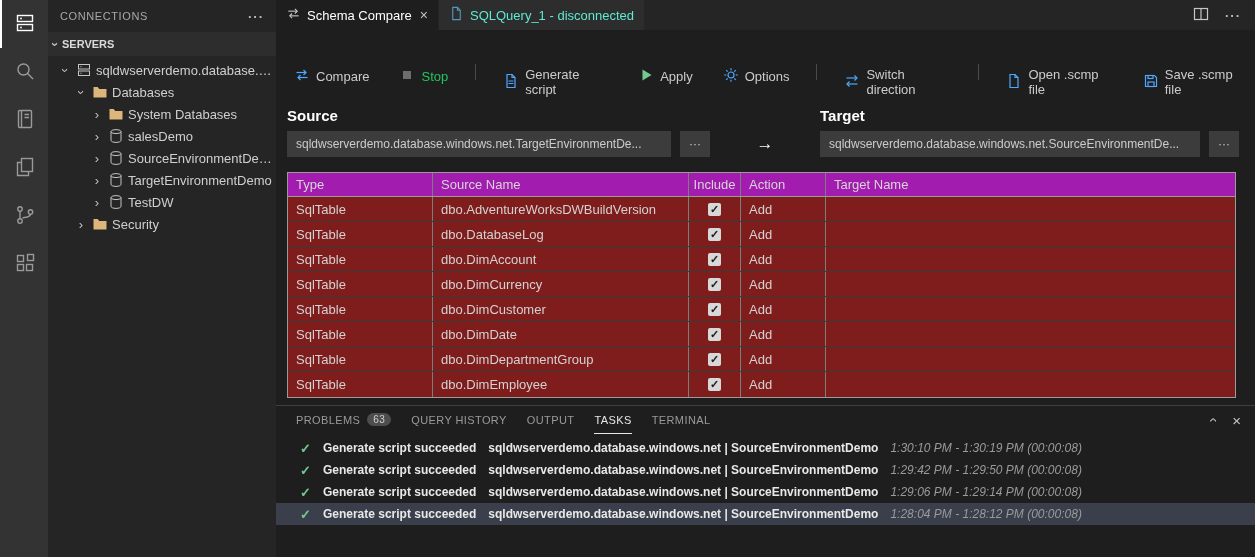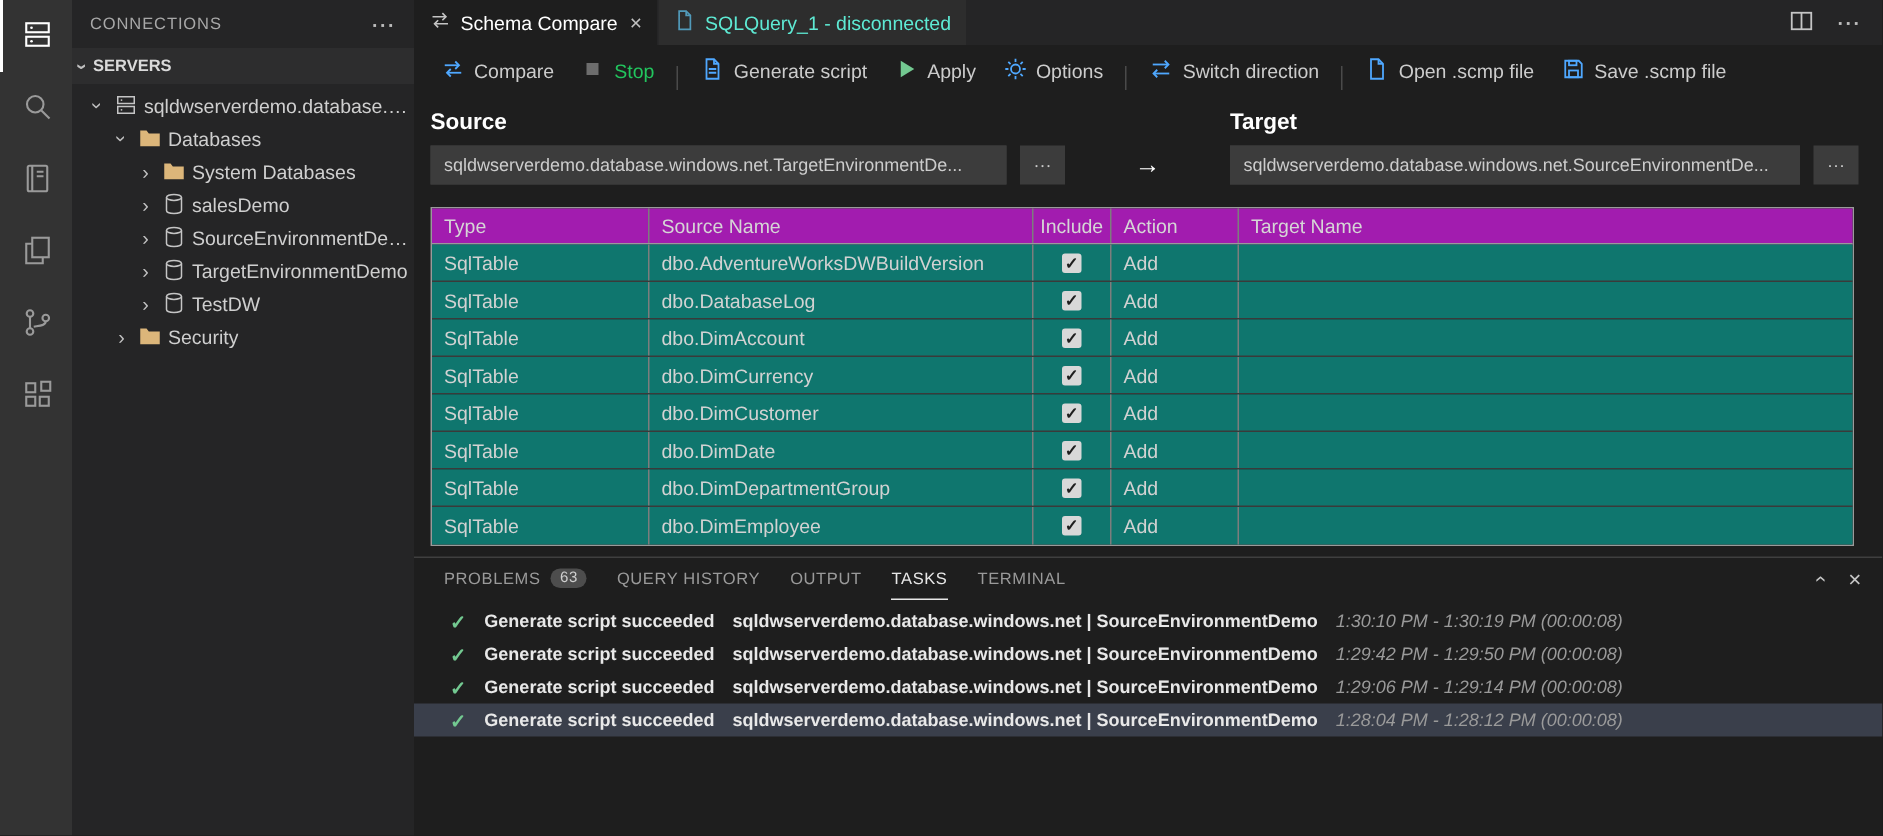--- a/index.html
+++ b/index.html
@@ -34,21 +34,21 @@
   .main { flex:1; min-width:0; display:flex; flex-direction:column; background:#1e1e1e; }
 
   .tab-bar { height:30px; flex:none; background:#252526; display:flex; align-items:stretch; }
   .tab { display:flex; align-items:center; gap:6px; padding:0 10px; cursor:pointer; }
   .tab.active { background:#1e1e1e; color:#ffffff; }
   .tab.inactive { background:#2d2d2d; color:#5eead4; margin-left:1px; }
   .tab-close { font-size:14px; color:#c0c0c0; margin-left:2px; cursor:pointer; }
   .tab-bar-spacer { flex:1; }
   .tab-bar-actions { display:flex; align-items:center; gap:16px; padding-right:14px; color:#c5c5c5; }
 
-  .toolbar { height:30px; flex:none; display:flex; align-items:flex-end; gap:2px; padding-left:10px; }
+  .toolbar { height:30px; flex:none; display:flex; align-items:flex-start; gap:14px; padding-left:10px;margin-top:34px; }
   .tbtn { display:flex; align-items:center; gap:6px; padding:3px 8px; color:#cccccc; cursor:pointer; border-radius:3px; }
   .tbtn.disabled { color:#22c55e; }
   .tsep { width:1px; height:16px; background:#4a4a4a; margin:0 5px; }
 
   .compare-labels { display:flex; align-items:center; padding:13px 16px 5px 11px; flex:none; }
   .compare-labels .lbl { font-size:15px; font-weight:bold; color:#ffffff; }
   .col-source { width:423px; flex:none; display:flex; gap:9px; align-items:center; }
   .col-mid { width:110px; flex:none; display:flex; justify-content:center; align-items:center; }
   .col-target { flex:1; display:flex; gap:9px; align-items:center; min-width:0; }
 
@@ -56,21 +56,21 @@
   .cmp-input { height:26px; width:384px; flex:none; background:#3c3c3c; border:1px solid #3c3c3c; color:#cccccc; font-size:12px; font-family:inherit; padding:0 8px; outline:none; text-overflow:ellipsis; }
   .col-target .cmp-input { flex:1; width:auto; min-width:0; }
   .browse-btn { width:30px; height:26px; flex:none; background:#3c3c3c; border:none; color:#cccccc; font-size:12px; cursor:pointer; font-family:inherit; }
   .dir-arrow { color:#ffffff; font-size:17px; font-weight:bold; }
 
   
   .grid { margin:15px 19px 0 11px; border:1px solid #9a9a9a; flex:none; background:#0c0c0c; }
   .grid-header { display:flex; height:24px; background:#a21caf; border-bottom:1px solid #9a9a9a; color:#d6d6d6; }
   .gh { display:flex; align-items:center; padding:0 8px; border-right:1px solid #7d7d7d; cursor:pointer; }
   .gh:last-child { border-right:none; }
-  .grid-row { display:flex; height:25px; background:#0f766e; border-bottom:1px solid #3a3a3a; cursor:pointer; }
+  .grid-row { display:flex; height:25px; background:#7f1d1d; border-bottom:1px solid #3a3a3a; cursor:pointer; }
   .grid-row:last-of-type { border-bottom:none; }
   .gc { display:flex; align-items:center; padding:0 8px; border-right:1px solid #7d7d7d; overflow:hidden; white-space:nowrap; color:#d2d2d2; }
   .gc:last-child { border-right:none; }
   .w-type { width:145px; flex:none; }
   .w-source { width:256px; flex:none; }
   .w-include { width:52px; flex:none; justify-content:center; }
   .w-action { width:85px; flex:none; }
   .w-target { flex:1; min-width:0; }
   .checkbox { width:13px; height:13px; background:#d8d8d8; border-radius:2px; display:inline-flex; align-items:center; justify-content:center; font-size:11px; font-weight:bold; color:#1e1e1e; cursor:pointer; }
   .checkbox.checked::after { content:"\2713"; }

